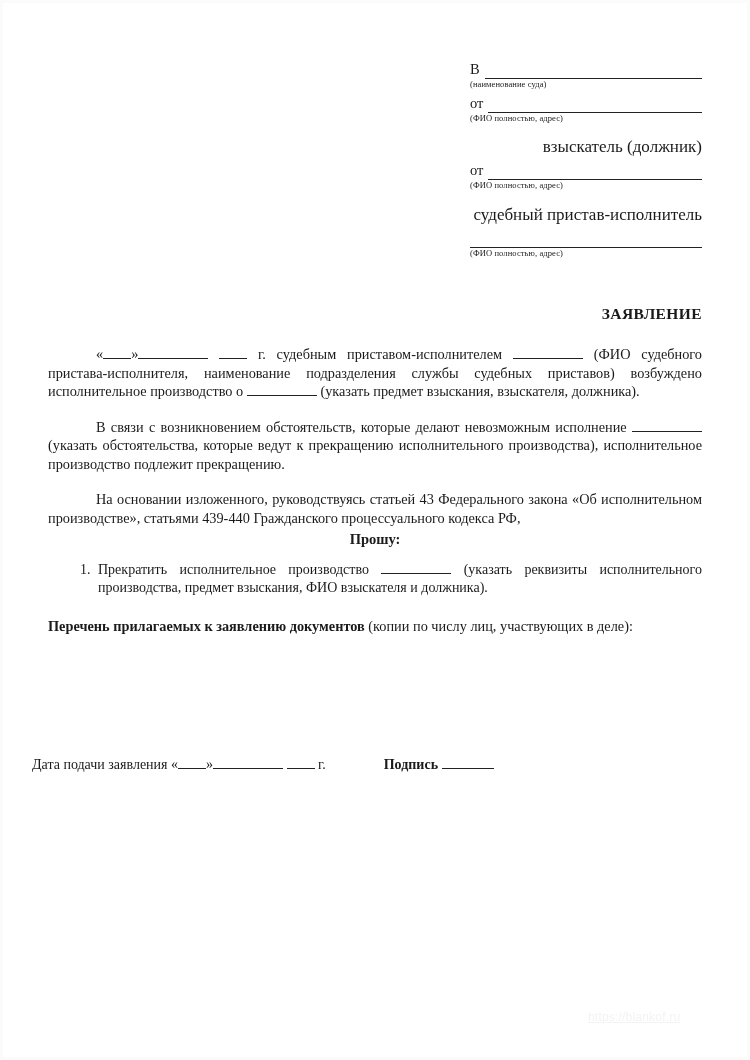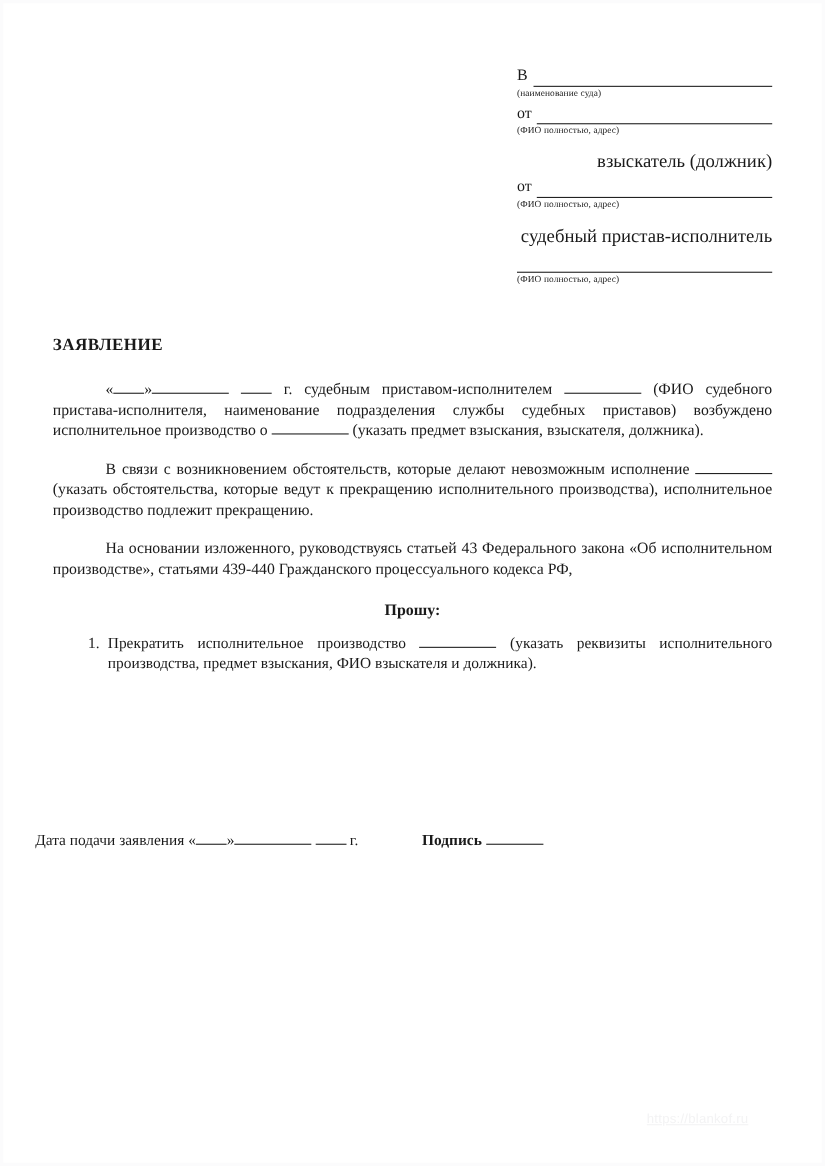--- a/index.html
+++ b/index.html
@@ -84,21 +84,21 @@
   .sp-6  { height: 6px; }
 
   
   .body-block {
     position: absolute;
     left: 48px;
     top: 305px;
     width: 654px;
   }
   .doc-title {
-    text-align: left;
+    text-align: right;
     font-weight: bold;
     font-size: 15.5px;
     letter-spacing: 0.4px;
     margin: 0 0 22px 0;
   }
   p.para {
     margin: 0 0 0 0;
     font-size: 14.3px;
     line-height: 1.30;
     text-align: justify;
@@ -113,21 +113,21 @@
     vertical-align: baseline;
   }
   .blank-xs { width: 28px; }
   .blank-sm { width: 52px; }
   .blank-md { width: 70px; }
 
   .ask-heading {
     text-align: center;
     font-weight: bold;
     font-size: 14.5px;
-    margin: 19px 0 13px 0;
+    margin: 3px 0 13px 0;
   }
 
   ol.doc-list {
     margin: 0;
     padding: 0 0 0 46px;
     font-size: 14px;
     line-height: 1.30;
   }
   ol.doc-list li {
     text-align: justify;
@@ -228,20 +228,21 @@
     <p class="para"><span>В связи с возникновением обстоятельств, которые делают невозможным исполнение</span> <span class="blank blank-md"></span> <span>(указать обстоятельства, которые ведут к прекращению исполнительного производства), исполнительное производство подлежит прекращению.</span></p>
 
     <p class="para">На основании изложенного, руководствуясь статьей 43 Федерального закона «Об исполнительном производстве», статьями 439-440 Гражданского процессуального кодекса РФ,</p>
 
     <div class="ask-heading">Прошу:</div>
 
     <ol class="doc-list">
       <li><span>Прекратить исполнительное производство</span> <span class="blank blank-md"></span> <span>(указать реквизиты исполнительного производства, предмет взыскания, ФИО взыскателя и должника).</span></li>
     </ol>
 
+    <div class="attach-heading"><b>Перечень прилагаемых к заявлению документов</b> <span>(копии по числу лиц, участвующих в деле):</span></div>
 
 
   </div>
 
   <div class="footer-block">
     <div class="date-group"><span>Дата подачи заявления</span> <span>«</span><span class="blank blank-xs"></span><span>»</span><span class="blank blank-md"></span> <span class="blank blank-xs"></span> <span>г.</span></div>
     <div class="sign-group"><span>Подпись</span> <span class="blank blank-sm"></span></div>
   </div>
 
   <div class="watermark">https://blankof.ru</div>

